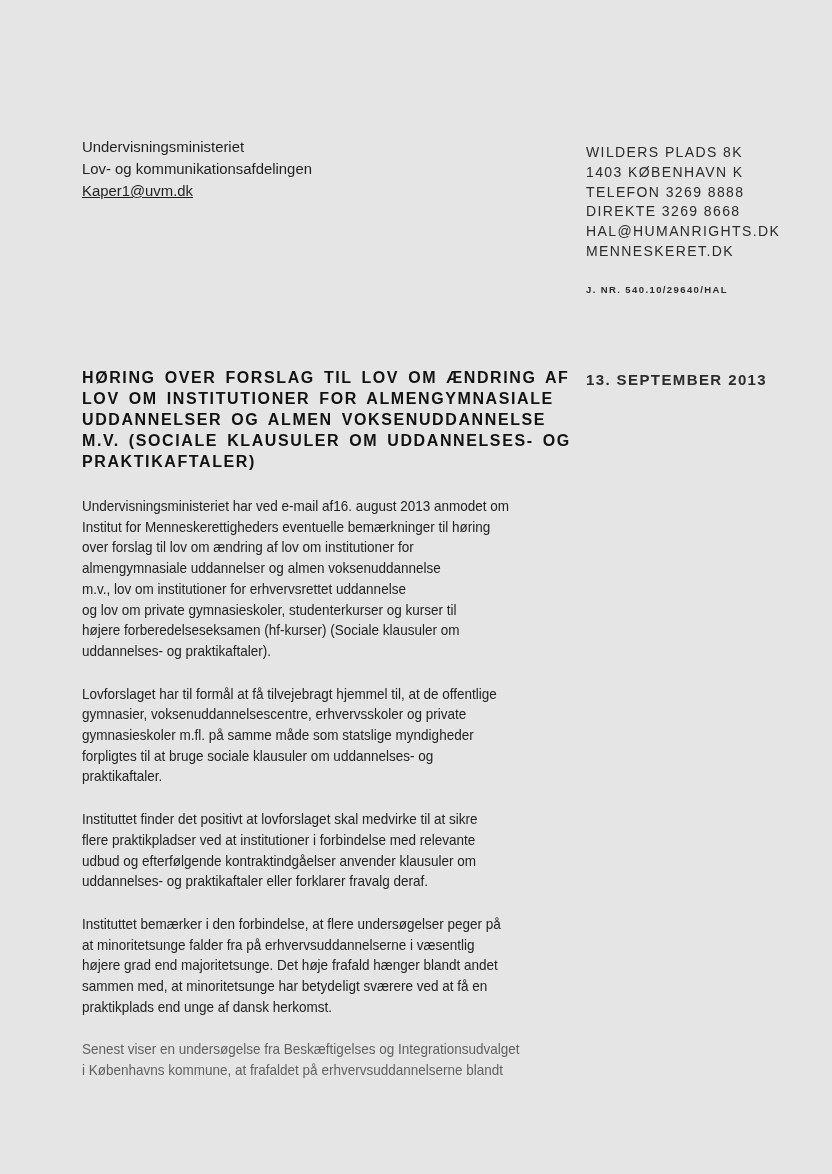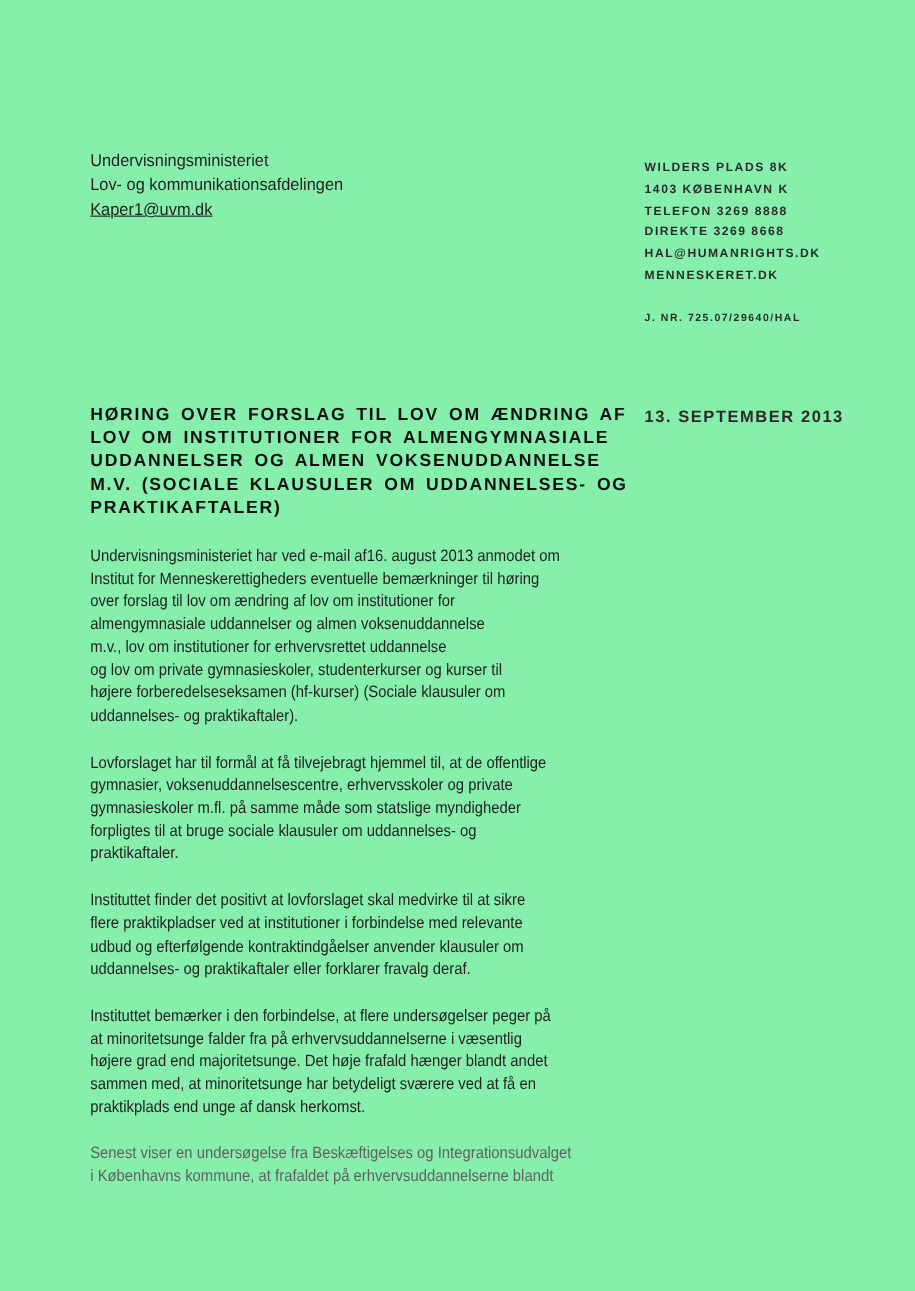--- a/index.html
+++ b/index.html
@@ -10,21 +10,21 @@
     width: 832px;
     height: 1174px;
     position: relative;
     background: #ffffff;
     font-family: "Liberation Sans", sans-serif;
     overflow: hidden;
   }
   .page {
     position: absolute;
     inset: 0;
-    background: #86efac;
+    background: #e5e5e5;
   }
 
   
   .recipient {
     position: absolute;
     left: 82px;
     top: 136px;
     font-size: 15.5px;
     line-height: 22px;
     color: #1f1f1f;
@@ -34,22 +34,22 @@
   }
   .recipient .email {
     text-decoration: underline;
   }
 
   
   .sender {
     position: absolute;
     left: 586px;
     top: 143px;
-    font-size: 11px;
-    font-weight: bold;
+    font-size: 14px;
+    font-weight: normal;
     letter-spacing: 1.4px;
     line-height: 19.8px;
     color: #2b2b2b;
     white-space: pre-line;
   }
   .journal {
     position: absolute;
     left: 586px;
     top: 280px;
     font-size: 9.5px;
@@ -119,21 +119,21 @@
     <div class="email">Kaper1@uvm.dk</div>
   </div>
 
   <div class="sender">WILDERS PLADS 8K
 1403 KØBENHAVN K
 TELEFON 3269 8888
 DIREKTE 3269 8668
 HAL@HUMANRIGHTS.DK
 MENNESKERET.DK</div>
 
-  <div class="journal">J. NR. 725.07/29640/HAL</div>
+  <div class="journal">J. NR. 540.10/29640/HAL</div>
 
   <div class="date">13. SEPTEMBER 2013</div>
 
   <h1 class="title">HØRING OVER FORSLAG TIL LOV OM ÆNDRING AF
 LOV OM INSTITUTIONER FOR ALMENGYMNASIALE
 UDDANNELSER OG ALMEN VOKSENUDDANNELSE
 M.V. (SOCIALE KLAUSULER OM UDDANNELSES- OG
 PRAKTIKAFTALER)</h1>
 
   <div class="body-text">

